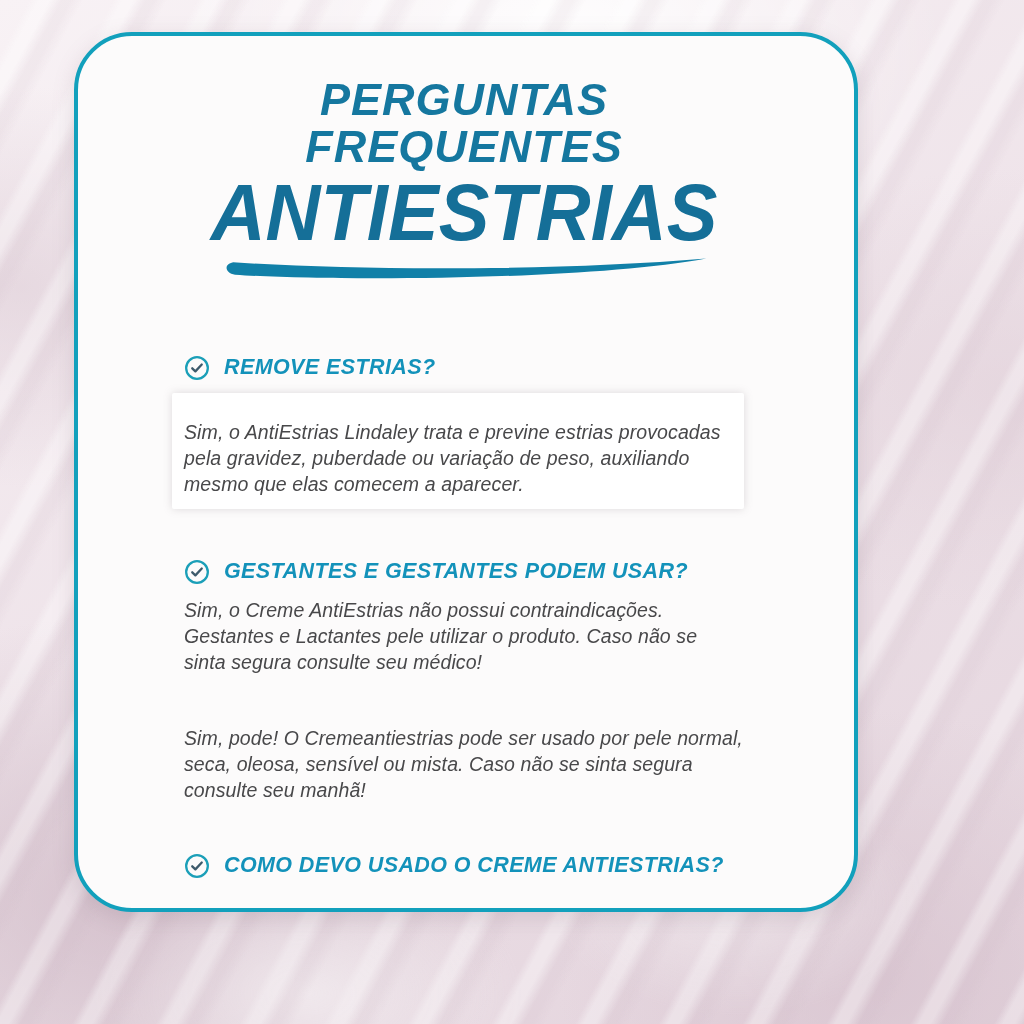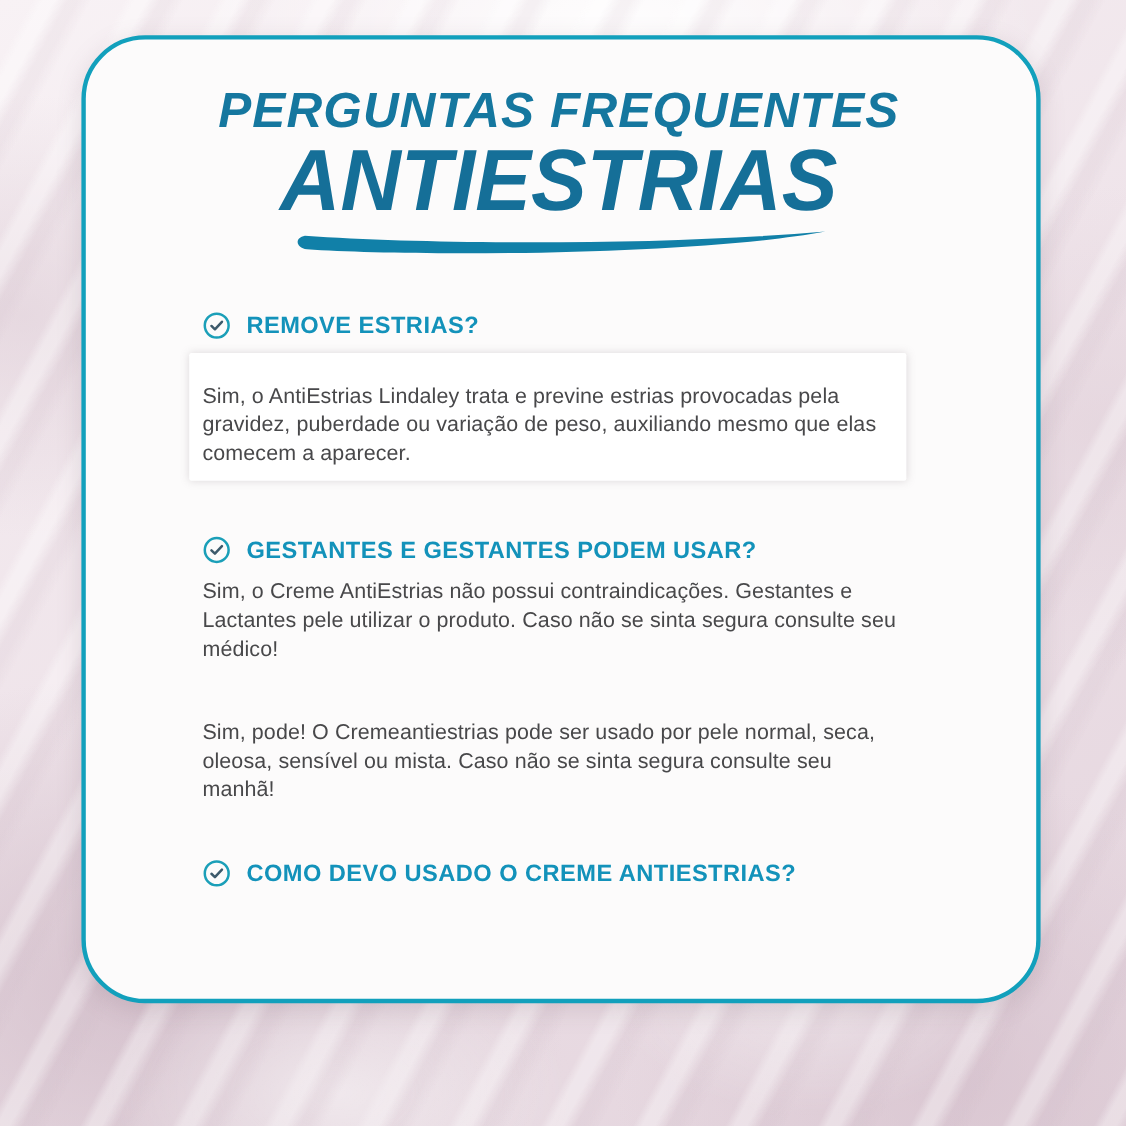--- a/index.html
+++ b/index.html
@@ -27,21 +27,21 @@
         rgba(255,255,255,0) 74px),
       radial-gradient(30% 18% at 30% 97%, rgba(255,255,255,0.8), rgba(255,255,255,0) 70%),
       radial-gradient(26% 16% at 72% 88%, rgba(255,255,255,0.65), rgba(255,255,255,0) 70%);
     opacity: 0.65;
     pointer-events: none;
   }
 
   .card {
     position: absolute;
     left: 74px; top: 32px;
-    width: 872px; height: 880px;
+    width: 784px; height: 880px;
     background: #fcfbfb;
     border: 4px solid #12a0bc;
     border-radius: 58px;
     box-shadow: 0 6px 22px rgba(120,95,110,0.18);
     padding: 40px 110px 0 106px;
     z-index: 1;
   }
 
   .title-block { text-align: center; }
   .title-line1 {
@@ -58,21 +58,21 @@
     font-size: 76px;
     letter-spacing: 0px;
     color: #156f98;
     line-height: 1.0;
     margin-top: 4px;
     transform: scaleY(1.04);
   }
   .swoosh-wrap { margin-top: 4px; }
   .swoosh-wrap svg { display: block; margin: 0 auto; }
 
-  .faq-list { margin-top: 50px; }
+  .faq-list { margin-top: 74px; font-style: italic; }
   .faq-item { margin-bottom: 50px; }
 
   .q-row {
     display: flex;
     align-items: center;
     gap: 14px;
     margin-bottom: 12px;
   }
   .q-row svg { flex: 0 0 auto; display: block; }
   .q-text {

